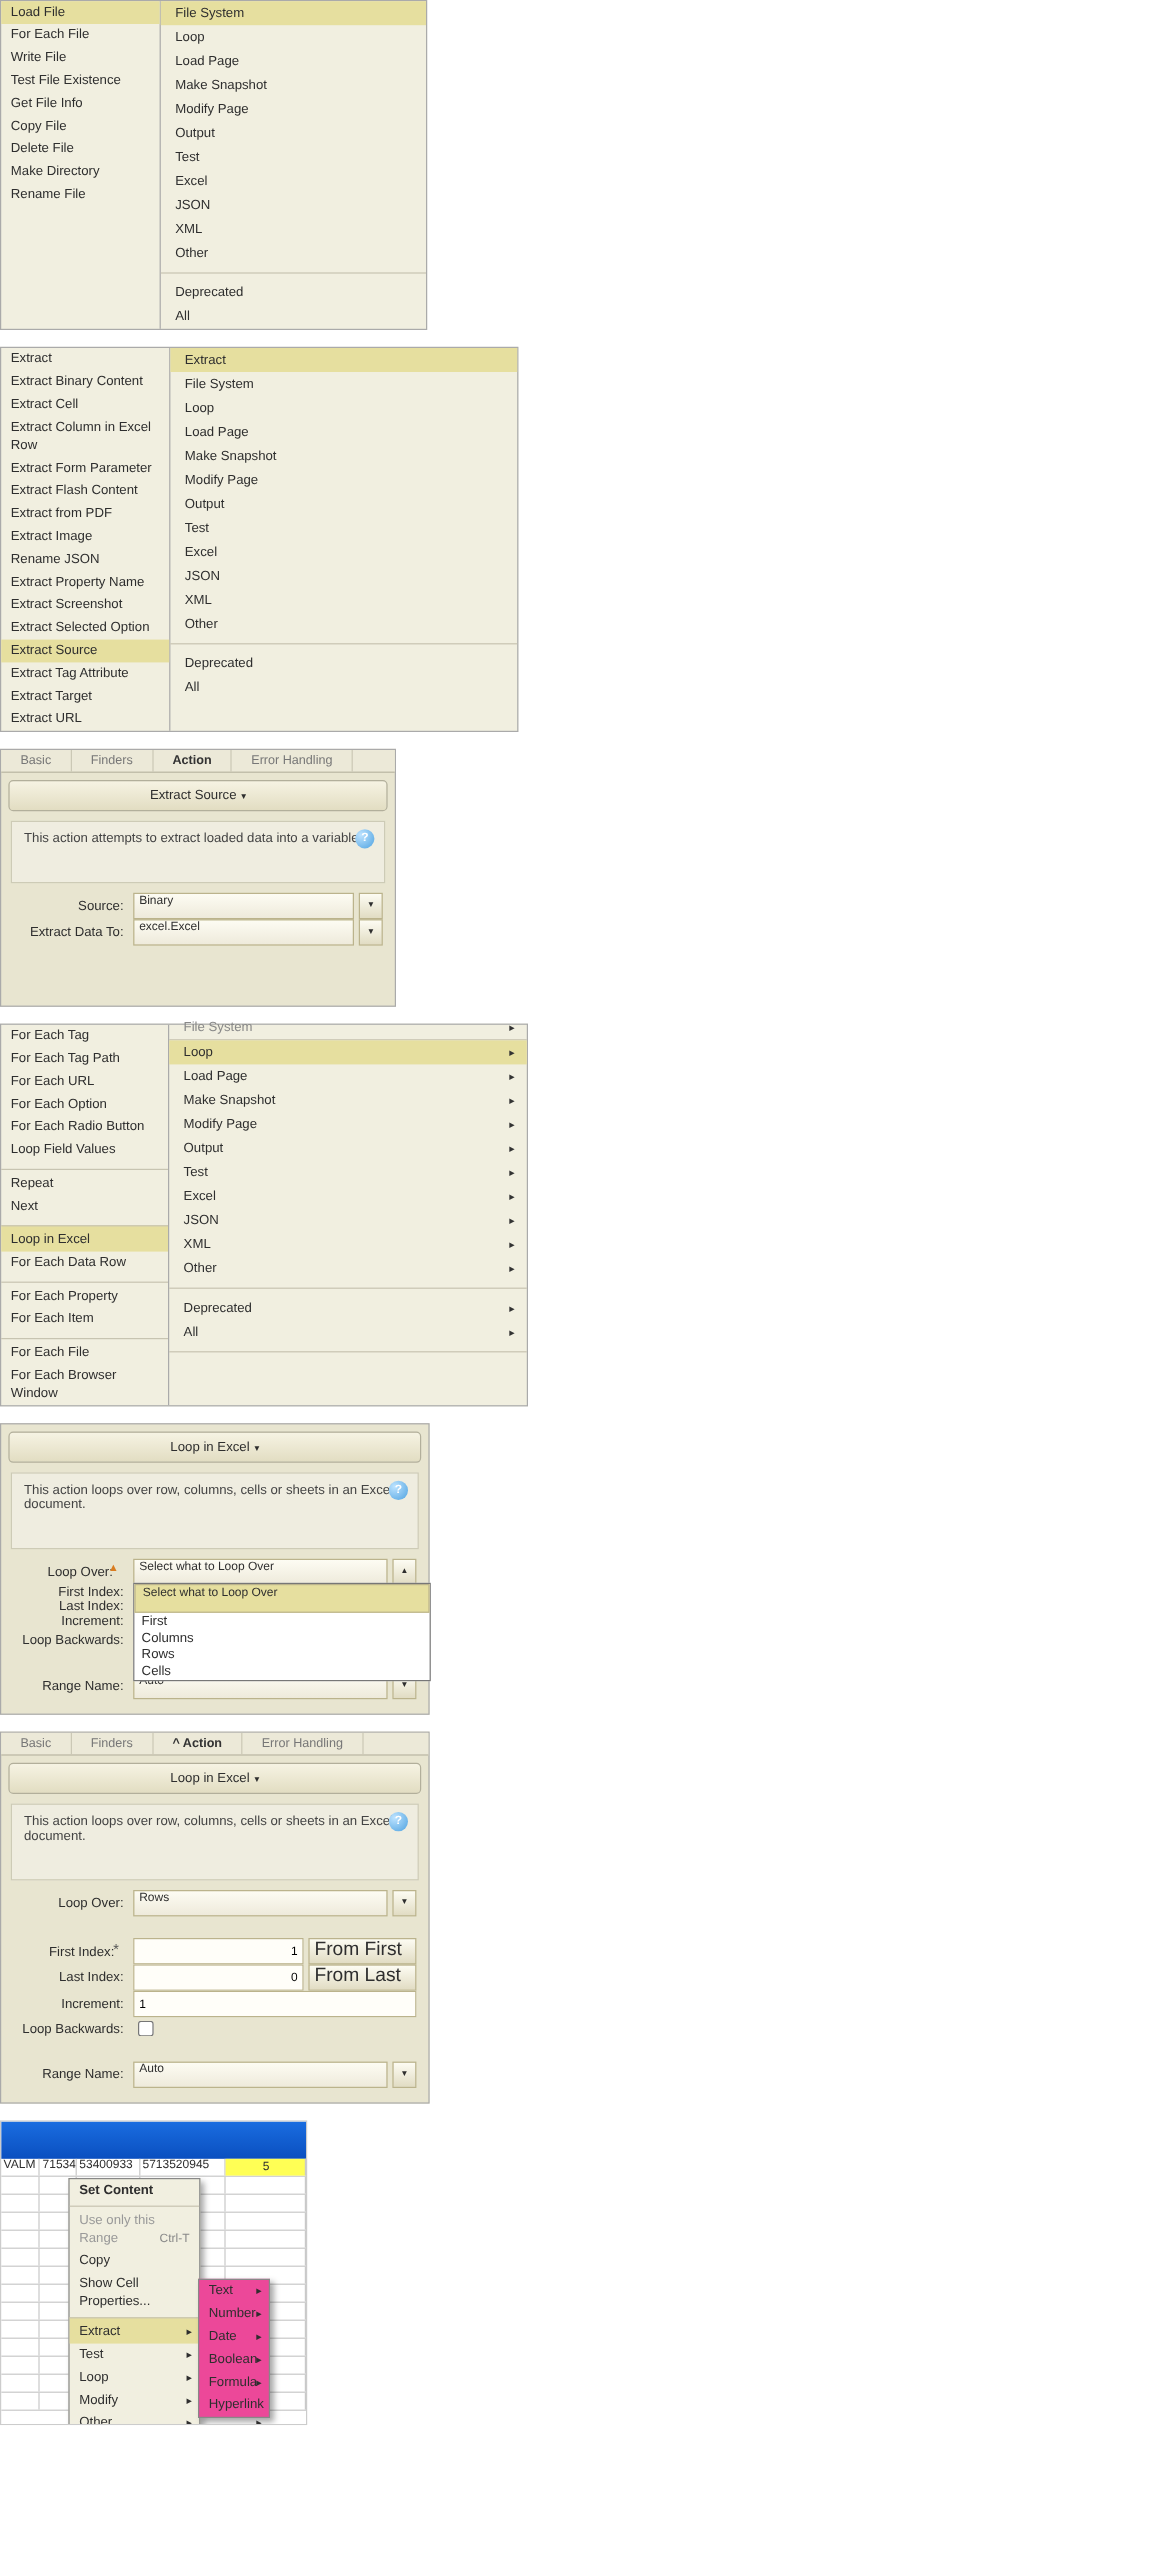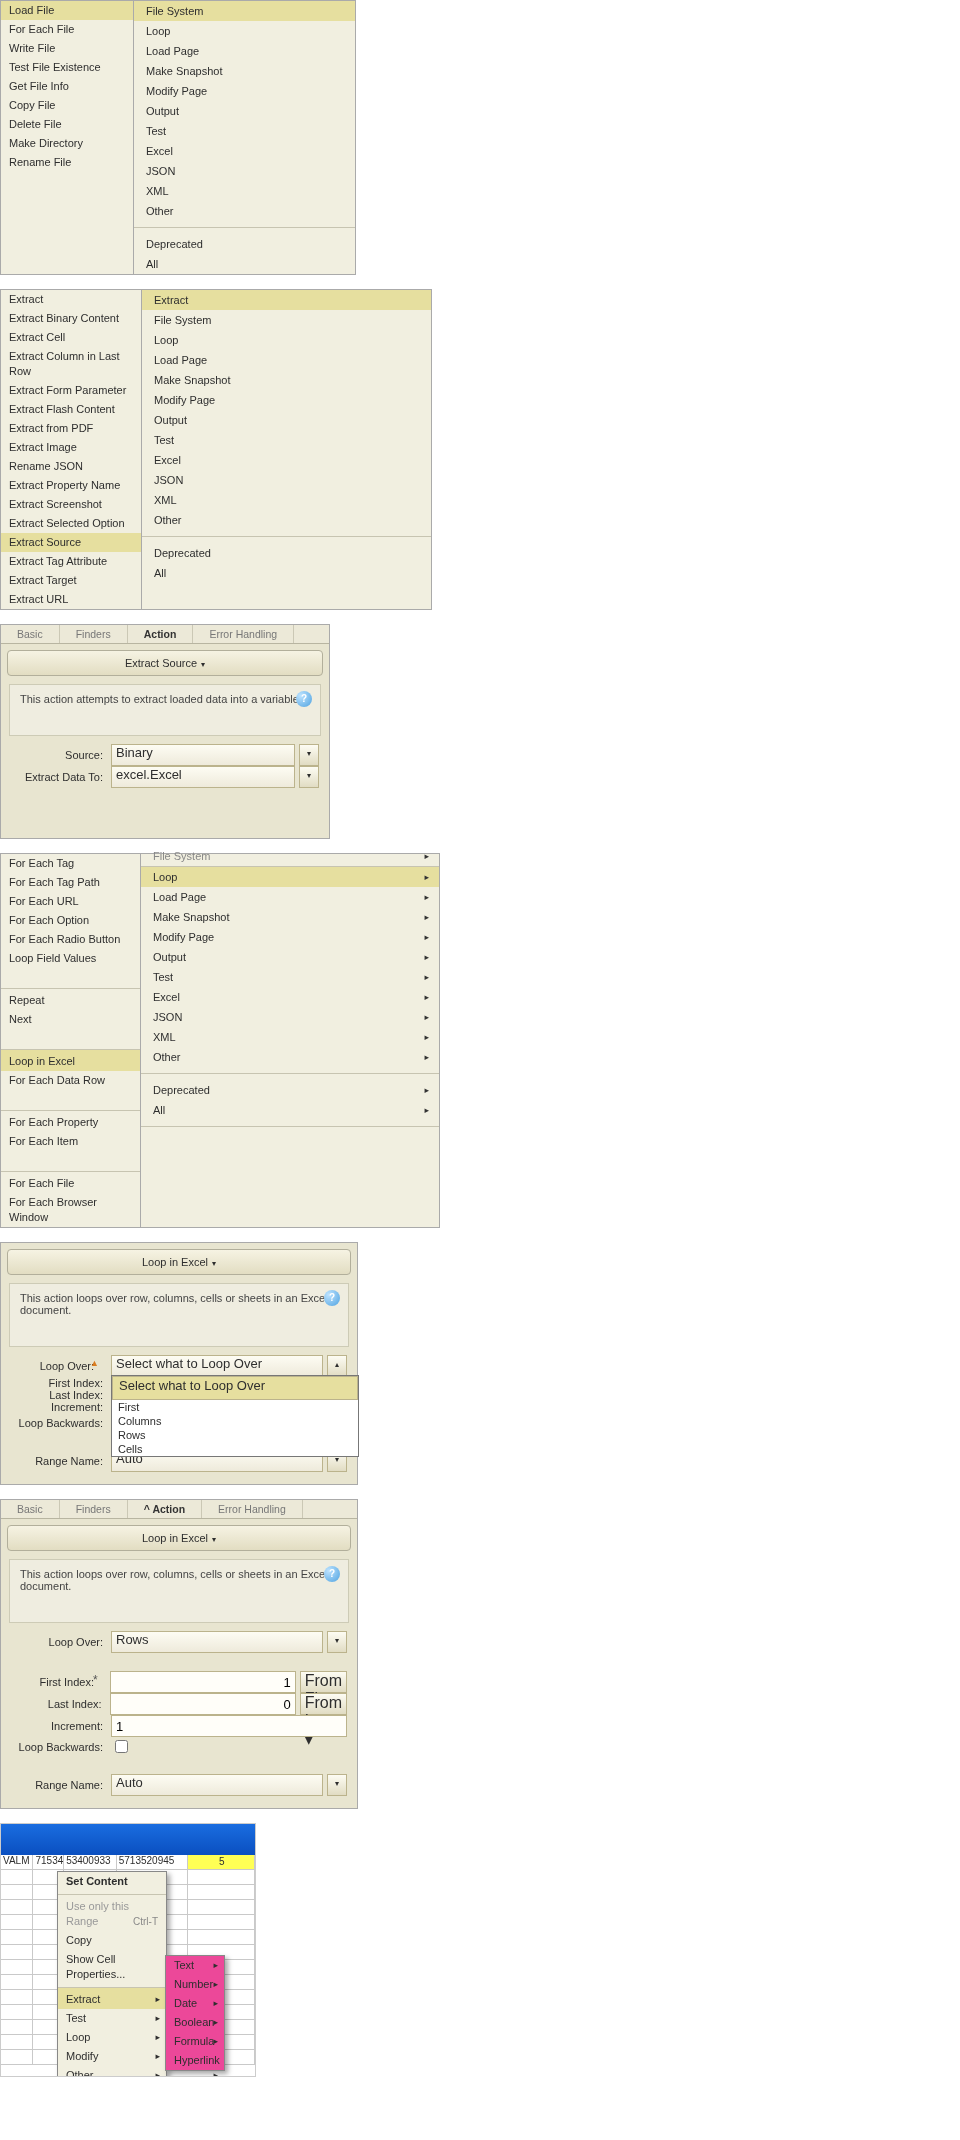--- a/index.html
+++ b/index.html
@@ -2,38 +2,38 @@
 <html><head>
 <meta charset="utf-8">
 <style>
 body{margin:0;background:#fff;font-family:Tahoma,Verdana,sans-serif;font-size:11px;color:#2e2e2e;width:960px}
 .panel{border:1px solid #aaa;background:#f1efe0;margin-bottom:14px}
 .two-col{display:flex}
 .col-left{width:132px;border-right:1px solid #aaa}
 .col-right{flex:1}
 .item{padding:2px 8px;line-height:15px;cursor:default}
 .item.hl{background:#e6df9f}
-.item.group-sep{border-top:1px solid #c7c4b1;margin-top:20px;padding-top:4px}
+.item.group-sep{border-top:1px solid #c7c4b1;margin-top:6px;padding-top:4px}
 .col-right .item{padding:2px 12px;line-height:16px}
 .col-right.with-arrows .item{position:relative}
 .col-right.with-arrows .item::after{content:"▸";position:absolute;right:10px;font-size:9px;color:#333}
 .col-right .group-div{border-top:1px solid #c7c4b1;margin:6px 0}
 
 .prop-panel{width:356px;background:#e8e5d0;border:1px solid #aaa;margin-bottom:14px}
 .tabs{display:flex;background:#ece9d8;border-bottom:1px solid #b8b5a1;font-size:10.5px;color:#777}
 .tab{padding:3px 16px;border-right:1px solid #cbc8b5}
 .tab.active{color:#333;font-weight:bold}
 .hdr-btn{margin:6px;border:1px solid #b2af9b;background:linear-gradient(#f6f3e3,#e2ddc2);border-radius:4px;text-align:center;padding:6px;font-size:11px}
 .hdr-btn .tri{font-size:8px;margin-left:4px}
 .desc-box{margin:8px;border:1px solid #cdcbb6;background:#efede0;padding:8px 10px 30px;font-size:11px;color:#444;position:relative}
 .desc-box .help-ico{position:absolute;right:8px;top:6px;width:16px;height:16px;border-radius:50%;background:radial-gradient(circle at 30% 30%,#bde3ff,#4ea2e0);color:#fff;font-weight:bold;text-align:center;line-height:16px;font-size:10px}
 .form-row{display:flex;align-items:center;margin:0 10px}
 .form-row .lbl{width:92px;text-align:right;padding-right:8px;font-size:11px}
 .form-row .ctrl{flex:1;display:flex;gap:4px}
-.sel,.txt{flex:1;height:20px;border:1px solid #bbb38c;background:#fffef9;font-size:13px;padding:0 4px}
+.sel,.txt{flex:1;height:20px;border:1px solid #bbb38c;background:#fffef9;font-size:10px;padding:0 4px}
 .sel{appearance:none;background:linear-gradient(#fdfcf3,#eeeadb)}
 .dd-btn{width:18px;height:20px;border:1px solid #bbb38c;background:linear-gradient(#fdfcf3,#e1dcc3);text-align:center;font-size:8px;line-height:18px}
 .small-btn{height:20px;border:1px solid #bbb38c;background:linear-gradient(#fdfcf3,#e1dcc3);font-size:16px;padding:0 4px}
 .chk{width:13px;height:13px}
 .req-mark{color:#d97c20;font-size:9px;position:relative;top:-4px;left:-4px}
 .star{color:#555;font-size:12px;position:relative;top:-2px;left:-4px}
 .wrap-rel{position:relative}
 
 .open-list{position:absolute;left:82px;top:0;width:246px;border:1px solid #777;background:#fff;font-size:11px}
 .open-list .opt{padding:1px 6px}
@@ -99,21 +99,21 @@
     </div>
   </div>
 </div>
 
 <div class="panel w2">
   <div class="two-col">
     <div class="col-left">
       <div class="item">Extract</div>
       <div class="item">Extract Binary Content</div>
       <div class="item">Extract Cell</div>
-      <div class="item">Extract Column in Last Row</div>
+      <div class="item">Extract Column in Excel Row</div>
       <div class="item">Extract Form Parameter</div>
       <div class="item">Extract Flash Content</div>
       <div class="item">Extract from PDF</div>
       <div class="item">Extract Image</div>
       <div class="item">Rename JSON</div>
       <div class="item">Extract Property Name</div>
       <div class="item">Extract Screenshot</div>
       <div class="item">Extract Selected Option</div>
       <div class="item hl">Extract Source</div>
       <div class="item">Extract Tag Attribute</div>

